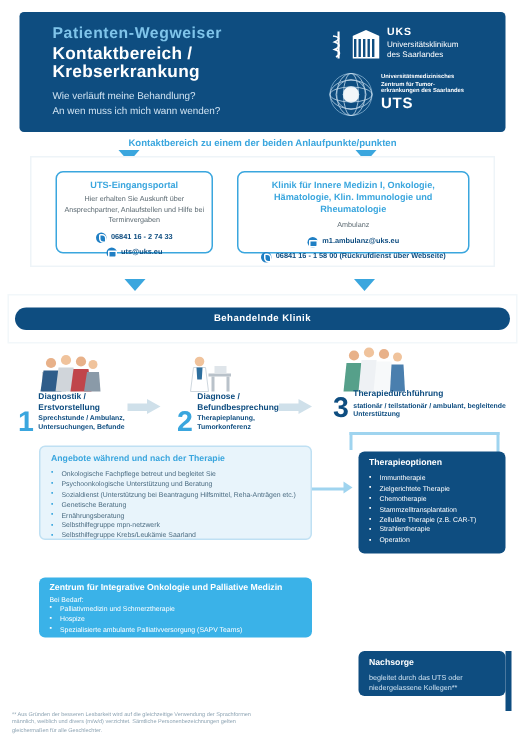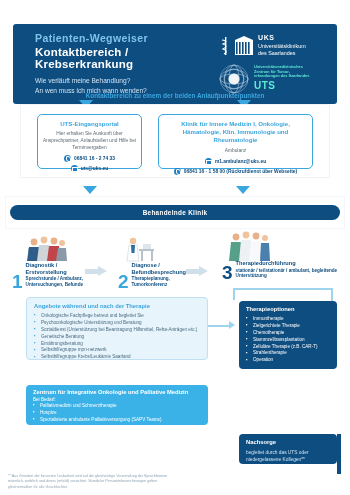--- a/index.html
+++ b/index.html
@@ -6,39 +6,39 @@
   html, body {
     width: 350px; height: 495px;
     background: #ffffff;
     font-family: "Liberation Sans", sans-serif;
     overflow: hidden;
   }
   .page { position: relative; width: 350px; height: 495px; background: #fff; }
 
   
   .header {
-    position: absolute; left: 13px; top: 24px;
+    position: absolute; left: 13px; top: 8px;
     width: 324px; height: 80px;
     background: #0e4d80;
     border-radius: 3px;
     display: flex; align-items: center;
   }
   .header-text { padding-left: 22px; flex: 1; }
   .h-line1 { color: #7fc4ea; font-size: 10.5px; font-weight: bold; letter-spacing: .4px; }
   .h-line2 { color: #ffffff; font-size: 11.5px; font-weight: bold; letter-spacing: .2px; margin-top: 2px; }
   .h-sub { color: #cfe3f2; font-size: 6.6px; margin-top: 6px; line-height: 1.45; }
 
   .logos { width: 118px; padding-right: 10px; }
   .logo-row { display: flex; align-items: center; gap: 5px; }
   .logo-row.second { margin-top: 7px; }
   .uks-marks { display: flex; gap: 2px; align-items: flex-end; }
   .uks-text { color: #fff; line-height: 1.25; }
   .uks-big { font-size: 7px; font-weight: bold; letter-spacing: .6px; }
   .uks-small { font-size: 5.4px; }
-  .uts-text { color: #5eead4; line-height: 1.2; }
+  .uts-text { color: #ffffff; line-height: 1.2; }
   .uts-small { font-size: 3.9px; font-weight: bold; }
   .uts-big { font-size: 10px; font-weight: bold; letter-spacing: .5px; margin-top: 1px; }
 
   
   .sec-title {
     position: absolute; left: 0; width: 350px; text-align: center;
     font-size: 6.4px; font-weight: bold; color: #3aa6de;
   }
   .entry-band {
     position: absolute; left: 20px; top: 104px; width: 310px; height: 74px;

